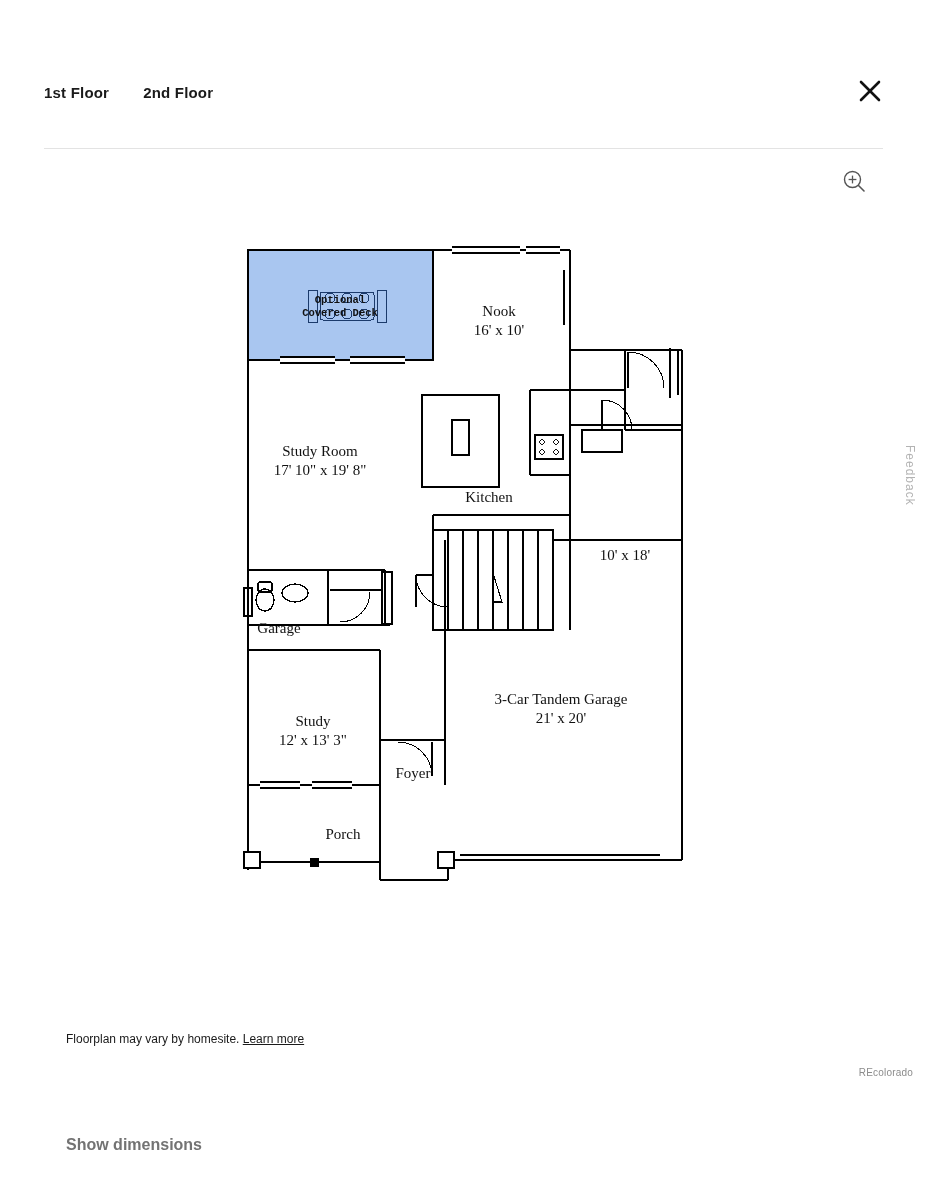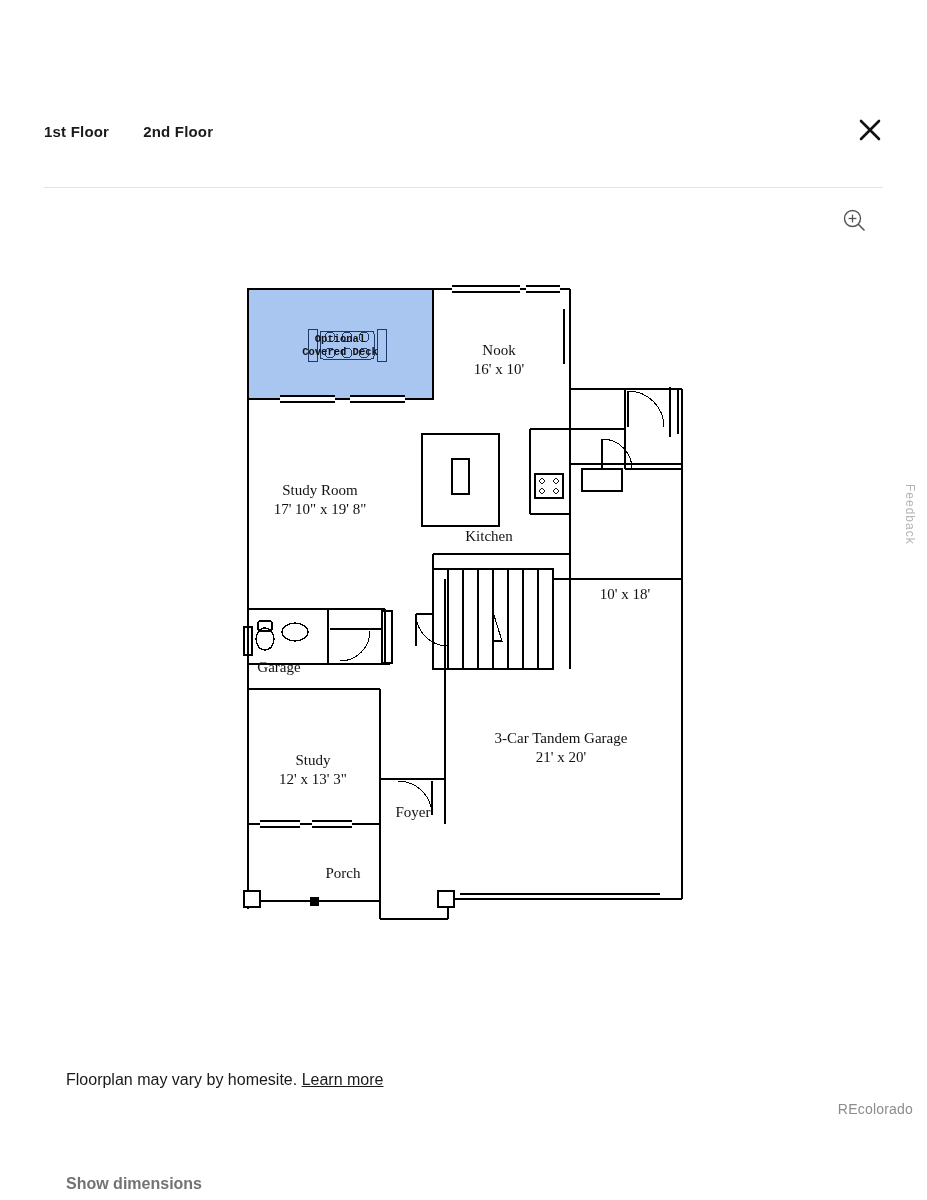--- a/index.html
+++ b/index.html
@@ -8,21 +8,20 @@
     width: 927px; height: 1200px;
     background: #ffffff;
     font-family: "Liberation Sans", sans-serif;
     overflow: hidden;
   }
   .page {
     position: relative;
     width: 927px;
     height: 1088px;
     background: #fff;
-    margin-top: 39px;
   }
 
   
   .tabbar {
     position: absolute;
     left: 44px; top: 62px;
     width: 839px; height: 60px;
     display: flex;
     align-items: center;
   }
@@ -90,40 +89,40 @@
     white-space: nowrap;
     transform: translateX(-50%);
     pointer-events: none;
   }
   .plan-label.bold { font-weight: bold; font-size: 10.5px; font-family: Liberation Mono, monospace; }
 
   
   .note {
     position: absolute;
     left: 66px; top: 1032px;
-    font-size: 16px;
+    font-size: 12px;
     color: #1a1a1a;
   }
   .note a {
     color: #1a1a1a;
     text-decoration: underline;
     cursor: pointer;
   }
   .show-dims {
     position: absolute;
     left: 66px; top: 1136px;
     font-size: 16px;
     font-weight: bold;
     color: #737373;
     cursor: pointer;
   }
   .watermark {
     position: absolute;
     right: 14px; bottom: 10px;
-    font-size: 14px;
+    font-size: 10px;
     color: #8c8c8c;
     letter-spacing: .2px;
   }
 </style>
 </head>
 <body>
 
 <div class="page">
 
   <div class="tabbar">

